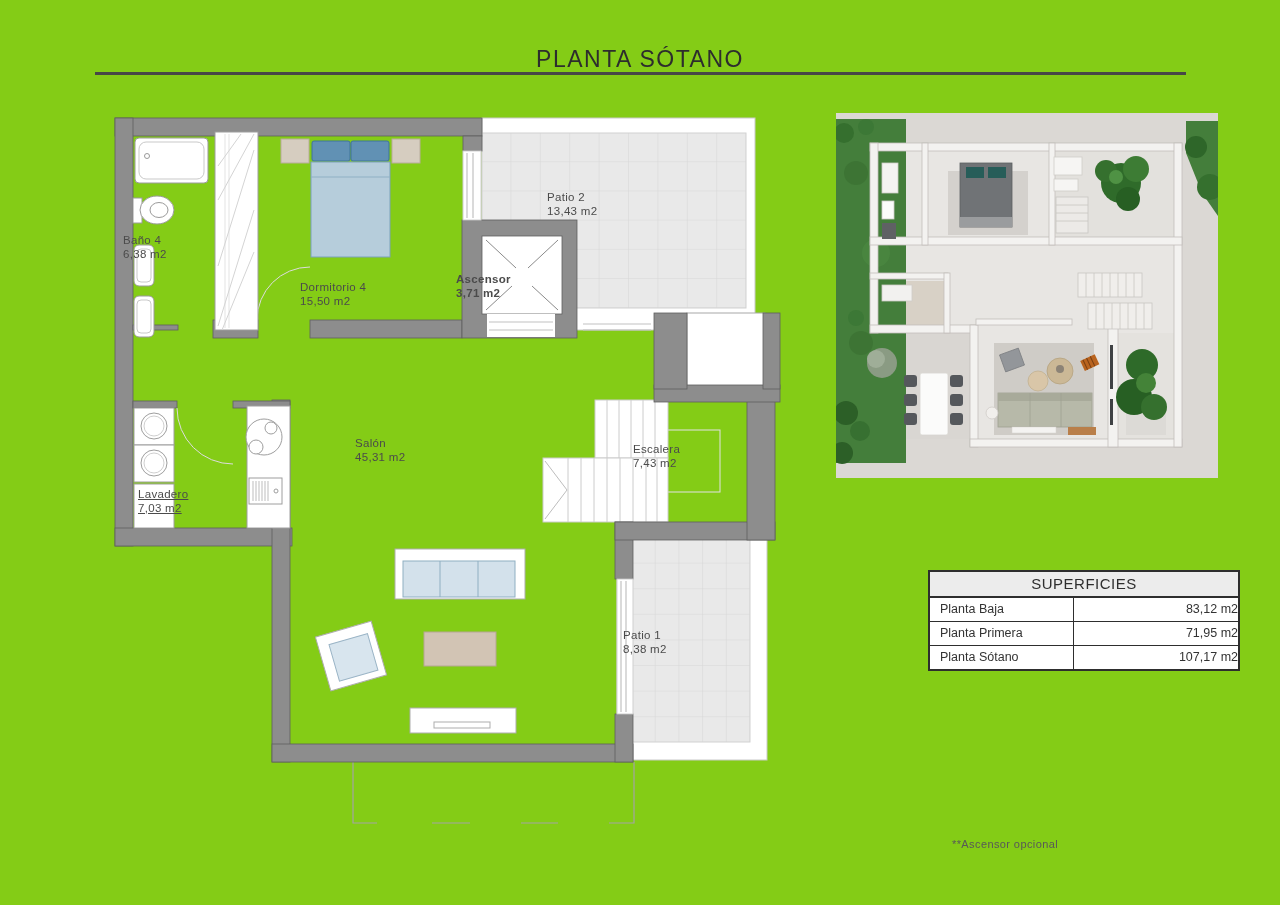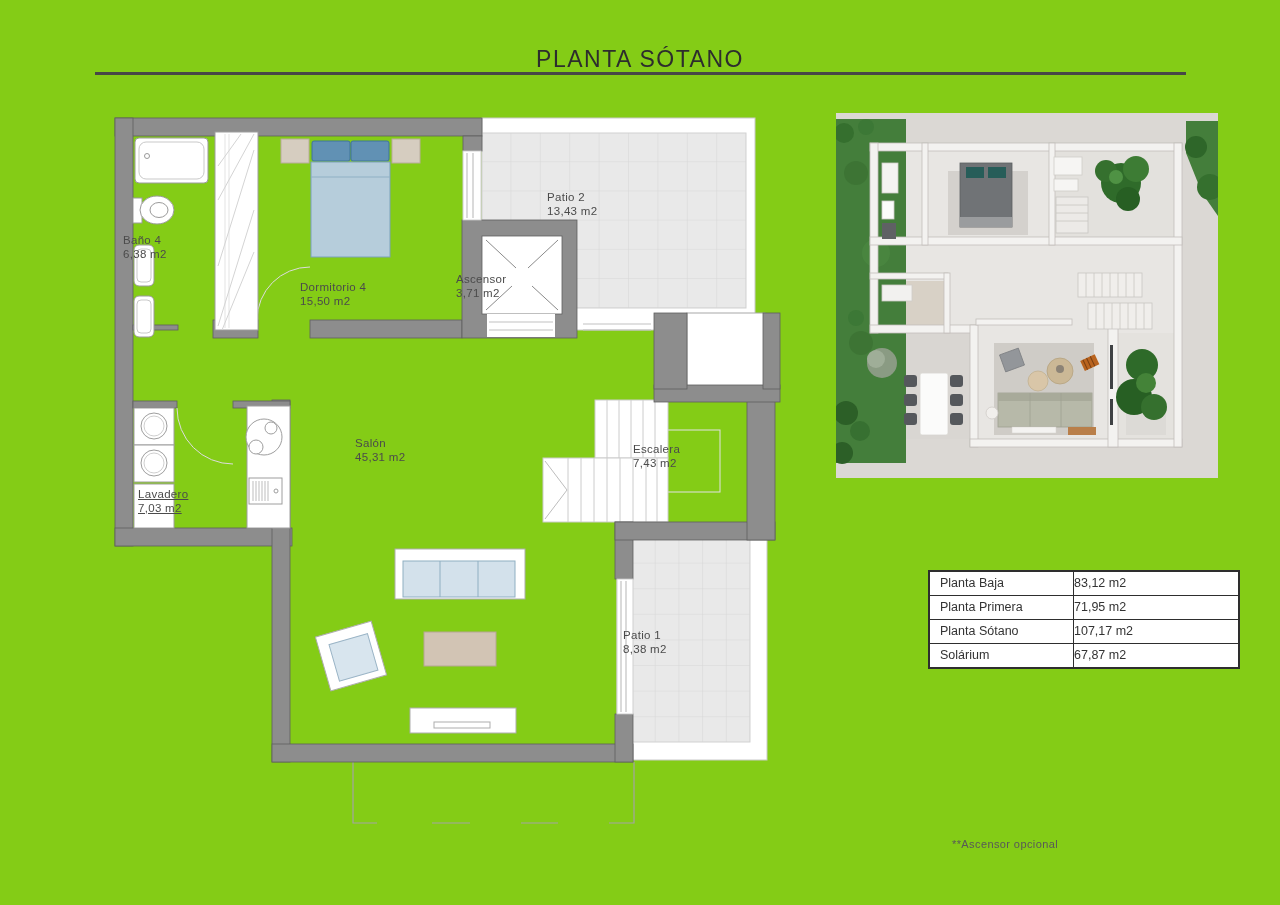--- a/index.html
+++ b/index.html
@@ -8,34 +8,34 @@
   .title{position:absolute;top:46px;left:0;width:100%;text-align:center;
          font-size:23px;letter-spacing:1.5px;color:#2d2d2d;}
   .rule{position:absolute;left:95px;top:72px;width:1091px;height:3px;background:#474747;}
   .plan-svg{position:absolute;left:100px;top:100px;}
   .render-svg{position:absolute;left:836px;top:113px;}
   .room-label{position:absolute;width:130px;text-align:left;
               font-size:11.5px;line-height:13.5px;color:#4b4b4b;letter-spacing:.3px;}
   .room-label span{display:block;}
   .lbl-bano{left:123px;top:234px;}
   .lbl-dormitorio{left:300px;top:281px;}
-  .lbl-ascensor{left:456px;top:273px;}
+  .lbl-ascensor{left:456px;top:273px;font-weight:bold;}
   .lbl-patio2{left:547px;top:191px;}
   .lbl-salon{left:355px;top:437px;}
   .lbl-escalera{left:633px;top:443px;}
   .lbl-lavadero{left:138px;top:488px;text-decoration:underline;}
   .lbl-patio1{left:623px;top:629px;}
   .sup-table{position:absolute;left:928px;top:570px;width:308px;border:2px solid #2e2e2e;background:#fff;}
   .sup-header{height:24px;line-height:24px;text-align:center;background:#ececec;
               border-bottom:2px solid #2e2e2e;font-size:15px;letter-spacing:.5px;color:#2e2e2e;}
   .sup-row{display:flex;height:23px;line-height:23px;border-bottom:1.5px solid #2e2e2e;
            font-size:12.5px;color:#333;}
   .sup-row:last-child{border-bottom:none;}
   .sup-label{width:133px;padding-left:10px;border-right:1.5px solid #2e2e2e;}
-  .sup-value{flex:1;text-align:left;}
+  .sup-value{flex:1;text-align:right;}
   .footnote{position:absolute;left:915px;top:838px;font-size:11px;color:#585858;letter-spacing:.4px;margin-left:37px;}
 </style>
 </head>
 <body>
 
 <div class="page">
 
   <div class="title">PLANTA SÓTANO</div>
   <div class="rule"></div>
 
@@ -318,33 +318,30 @@
     <g>
       <rect x="290" y="300" width="40" height="22" fill="#dcdad6"></rect>
       <circle cx="306" cy="252" r="16" fill="#2e6a29"></circle>
       <circle cx="298" cy="284" r="18" fill="#275f23"></circle>
       <circle cx="318" cy="294" r="13" fill="#35702e"></circle>
       <circle cx="310" cy="270" r="10" fill="#448338"></circle>
     </g>
   </svg>
 
   <div class="sup-table">
+    <div class="sup-header">SUPERFICIES</div>
     <div class="sup-row">
       <div class="sup-label">Planta Baja</div>
       <div class="sup-value">83,12 m2</div>
     </div>
     <div class="sup-row">
       <div class="sup-label">Planta Primera</div>
       <div class="sup-value">71,95 m2</div>
     </div>
     <div class="sup-row">
       <div class="sup-label">Planta Sótano</div>
       <div class="sup-value">107,17 m2</div>
     </div>
-    <div class="sup-row">
-      <div class="sup-label">Solárium</div>
-      <div class="sup-value">67,87 m2</div>
-    </div>
   </div>
 
   <div class="footnote">**Ascensor opcional</div>
 
 </div>
 
 </body></html>

